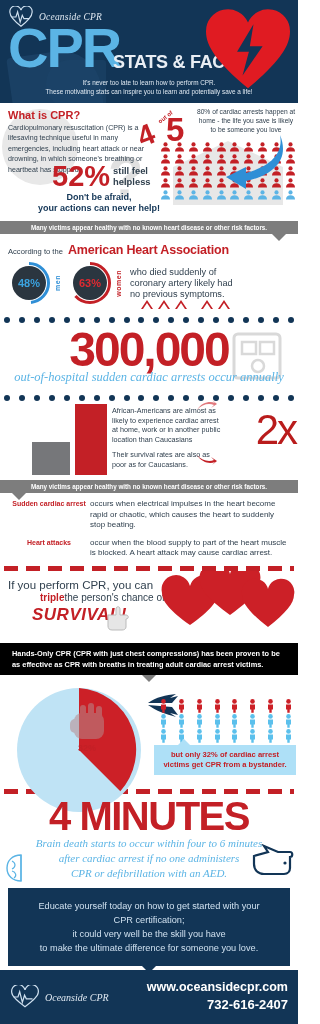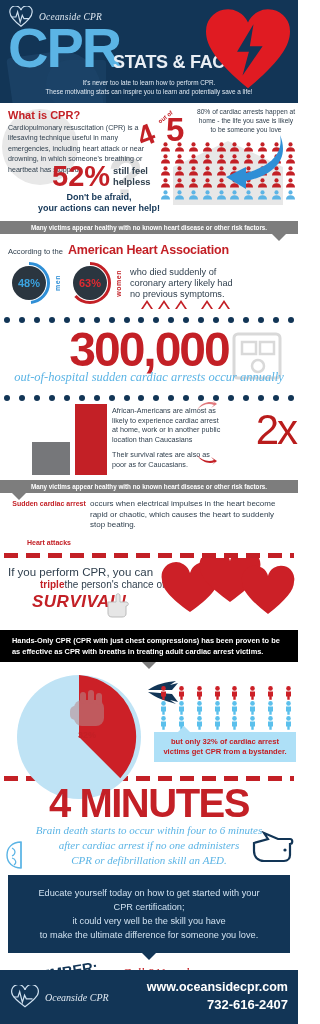--- a/index.html
+++ b/index.html
@@ -617,20 +617,21 @@
 
   <div class="ribbon left">Many victims appear healthy with no known heart disease or other risk factors.</div>
 
   <div class="sec-def">
     <div class="def-row">
       <div class="def-term">Sudden cardiac arrest</div>
       <div class="def-desc">occurs when electrical impulses in the heart become rapid or chaotic, which causes the heart to suddenly stop beating.</div>
     </div>
     <div class="def-row">
       <div class="def-term">Heart attacks</div>
+      <div class="def-desc">occur when the blood supply to part of the heart muscle is blocked. A heart attack may cause cardiac arrest.</div>
     </div>
   </div>
 
   <div class="dashline"></div>
 
   <div class="sec-surv">
     <div class="surv-l1">If you perform CPR, you can</div>
     <div class="surv-l2">
       <b>triple</b><span>the person's chance of</span>
     </div>
@@ -786,21 +787,21 @@
     </div>
   </div>
 
   <div class="dashline"></div>
 
   <div class="sec-min">
     <div class="minutes">4 MINUTES</div>
     <div class="min-script">
       <div>Brain death starts to occur within four to 6 minutes</div>
       <div>after cardiac arrest if no one administers</div>
-      <div>CPR or defibrillation skill an AED.</div>
+      <div>CPR or defibrillation with an AED.</div>
     </div>
     <span class="brain">
       <svg viewBox="0 0 34 32" width="34" height="32">
         <path d="M17 3 C8 3 3 9 3 16 C3 24 9 29 17 29 Z" fill="none" stroke="#5bb4e5" stroke-width="1.4"></path>
         <path d="M8 9 C12 11 12 15 8 17 M8 19 C12 20 13 24 10 26 M17 3 L17 29" fill="none" stroke="#5bb4e5" stroke-width="1.2"></path>
       </svg>
     </span>
     <span class="aed-hand">
       <svg viewBox="0 0 42 34" width="42" height="34">
         <path d="M2 12 L16 8 L12 2 L26 8 L38 8 C41 8 41 13 38 13 L38 24 C38 27 36 30 32 30 L12 30 C6 30 2 26 2 20 Z" fill="#ffffff" stroke="#123556" stroke-width="2.2"></path>

